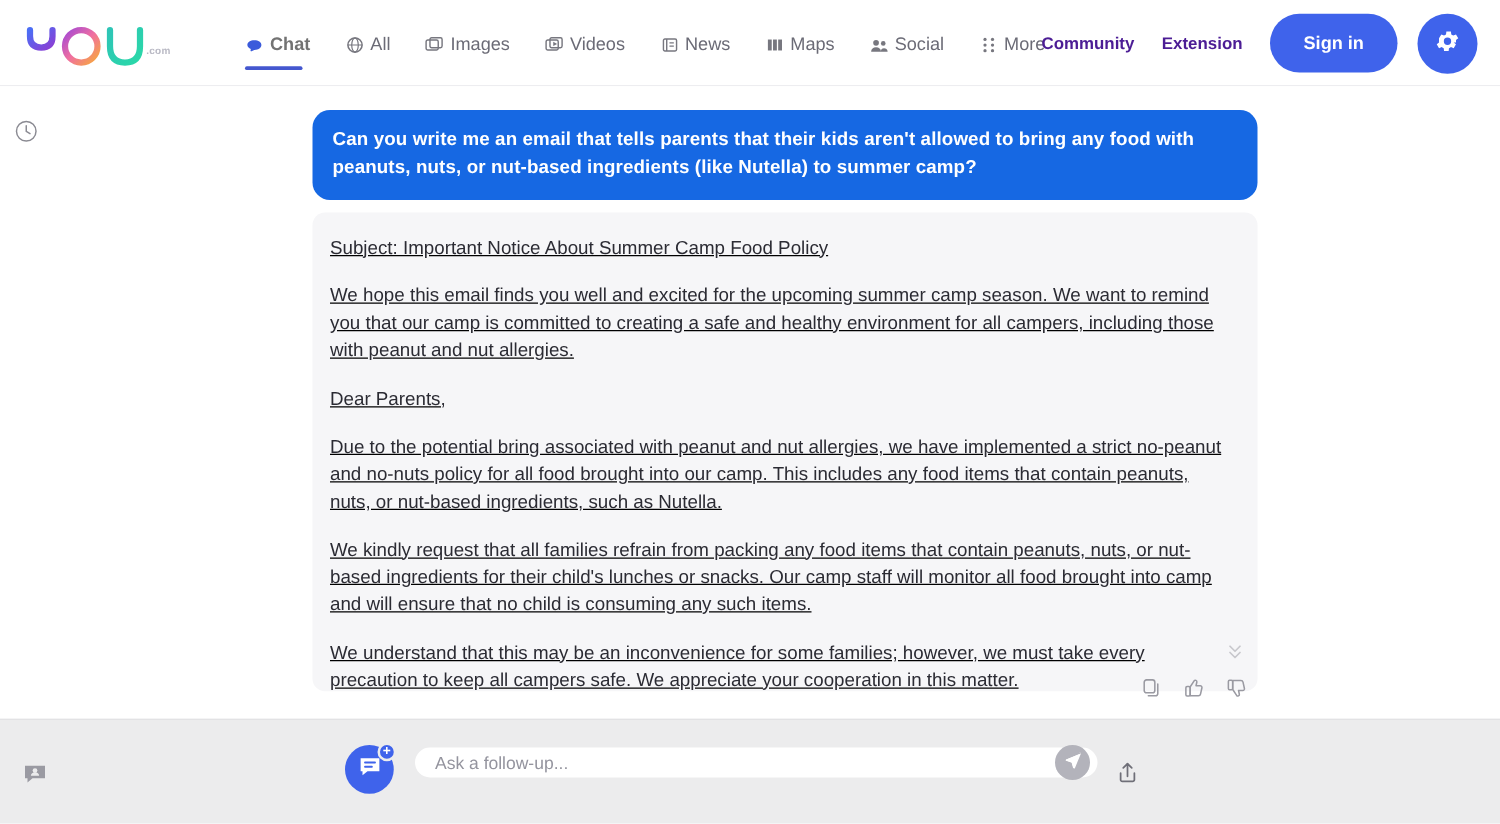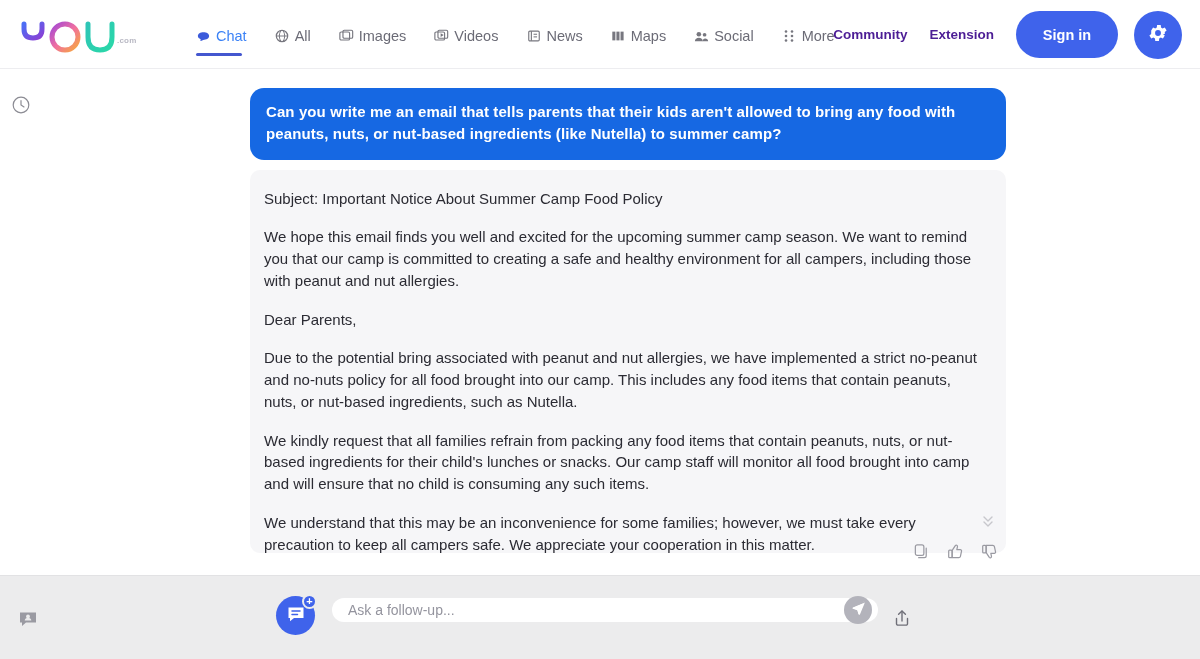--- a/index.html
+++ b/index.html
@@ -39,21 +39,21 @@
     position: absolute; left: 196px; top: 20px;
     display: flex; align-items: flex-start; gap: 0;
   }
   .nav-item {
     display: flex; align-items: center; gap: 5px;
     padding: 0 14px 0 0; margin-right: 14px;
     font-size: 14.5px; color: #6b6b76; cursor: pointer;
     position: relative; height: 32px; white-space: nowrap;
   }
   .nav-item:last-child { margin-right: 0; }
-  .nav-item.active { color: #3b82f6; font-weight: 400; }
+  .nav-item.active { color: #737373; font-weight: 700; }
   .nav-item .ico { display: inline-flex; align-items: center; justify-content: center; width: 15px; height: 15px; }
   .nav-underline {
     position: absolute; left: 0; bottom: -4px; height: 3px;
     width: 46px; background: #4457cf; border-radius: 2px;
   }
 
   .header-right {
     position: absolute; right: 18px; top: 0; height: 69px;
     display: flex; align-items: center; gap: 0;
   }
@@ -104,20 +104,21 @@
   }
 
   .answer-card {
     margin-top: 10px;
     background: #f6f6f8;
     border-radius: 10px;
     padding: 18px 22px 10px 14px;
     position: relative;
     height: 383px;
     overflow: hidden;
+    text-decoration: underline;
   }
   .answer-card p {
     margin: 0 0 17px 0;
     font-size: 15px; line-height: 1.45;
     color: #2b2b33;
   }
   .answer-card p:last-child { margin-bottom: 0; }
 
   .expand-chevrons {
     position: absolute; right: 10px; bottom: 22px;

